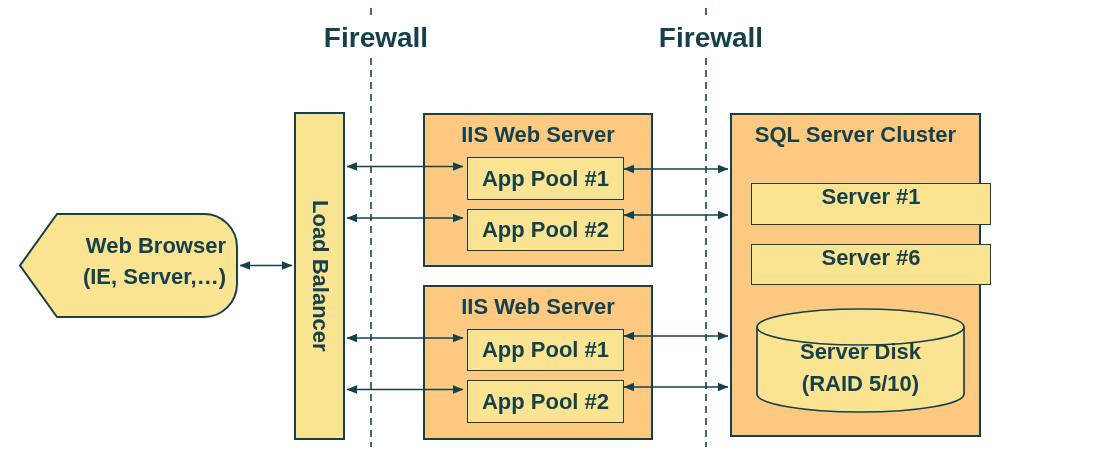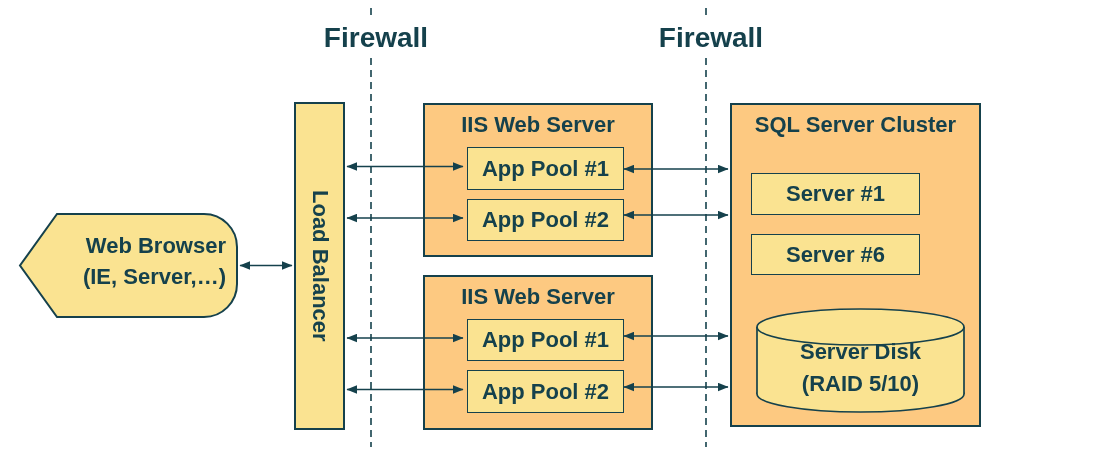--- a/index.html
+++ b/index.html
@@ -20,20 +20,21 @@
   }
   .abs { position: absolute; }
   .fw-label {
     top: 22px; width: 130px; text-align: center;
     font-size: 28px; z-index: 3;
   }
   .node {
     position: absolute;
     border: 2px solid var(--stroke);
     z-index: 1;
+    margin-top: 10px;
   }
   .orange-fill { background: var(--orange); }
   .yellow-fill { background: var(--yellow); }
   #lb { left: 294px; top: 102px; width: 51px; height: 328px;
         display: flex; align-items: center; justify-content: center; }
   #lb .vtext {
     writing-mode: vertical-rl;
     text-orientation: mixed;
     font-size: 22px;
     white-space: nowrap;
@@ -48,24 +49,24 @@
     background: var(--yellow);
     display: flex; align-items: center; justify-content: center;
     font-size: 22px;
   }
   #iis1 .pool-1 { top: 42px; }
   #iis1 .pool-2 { top: 94px; height: 42px; }
   #iis2 .pool-1 { top: 42px; height: 42px; }
   #iis2 .pool-2 { top: 93px; }
   #sql { left: 730px; top: 103px; width: 251px; height: 324px; }
   .srv {
-    position: absolute; left: 19px; width: 169px; height: 42px;
+    position: absolute; left: 19px; width: 240px; height: 42px;
     border: 1.8px solid var(--stroke);
     background: var(--yellow);
-    display: flex; align-items: center; justify-content: center;
+    display: flex; align-items: flex-start; justify-content: center;
     font-size: 22px;
   }
   .srv-1 { top: 68px; }
   .srv-2 { top: 129px; height: 41px; }
   #browser-label {
     left: 36px; top: 230px; width: 190px; text-align: right;
     font-size: 22px; line-height: 31px; z-index: 3;
   }
   #disk-label {
     left: 757px; top: 336px; width: 207px; text-align: center;

